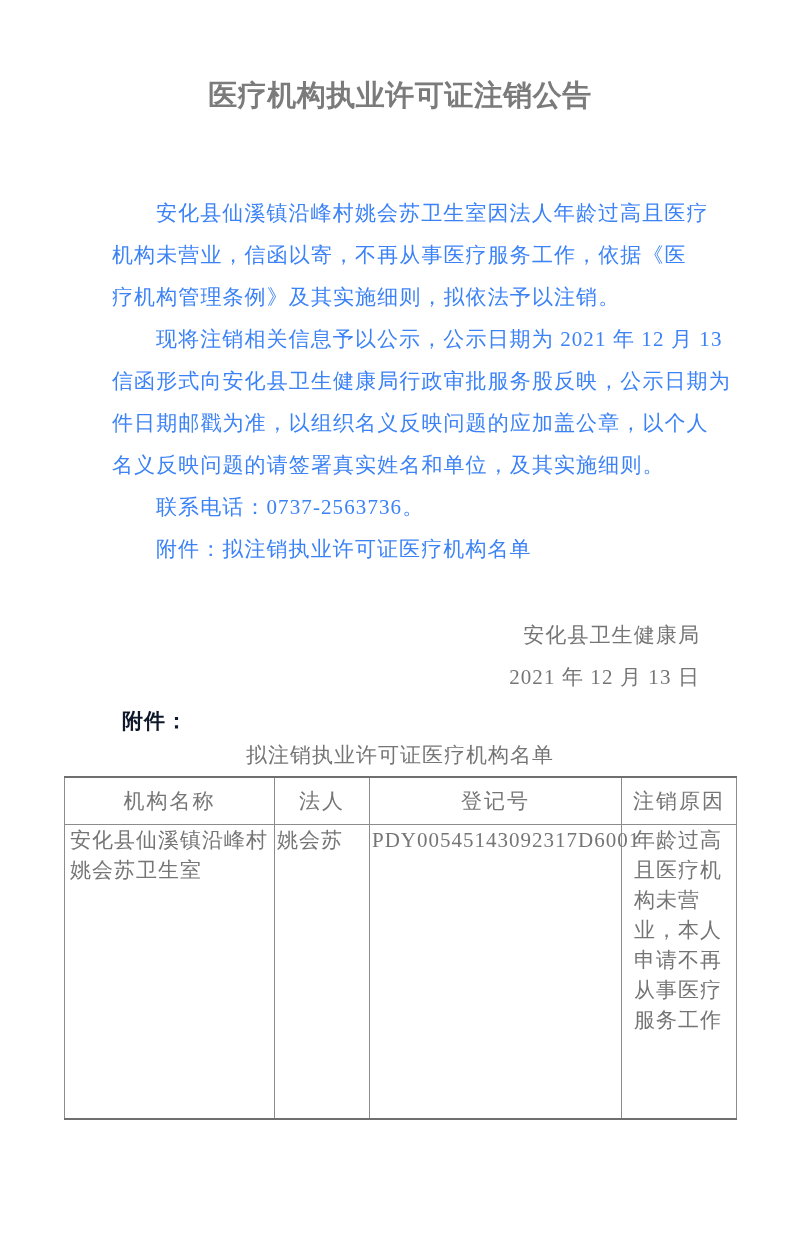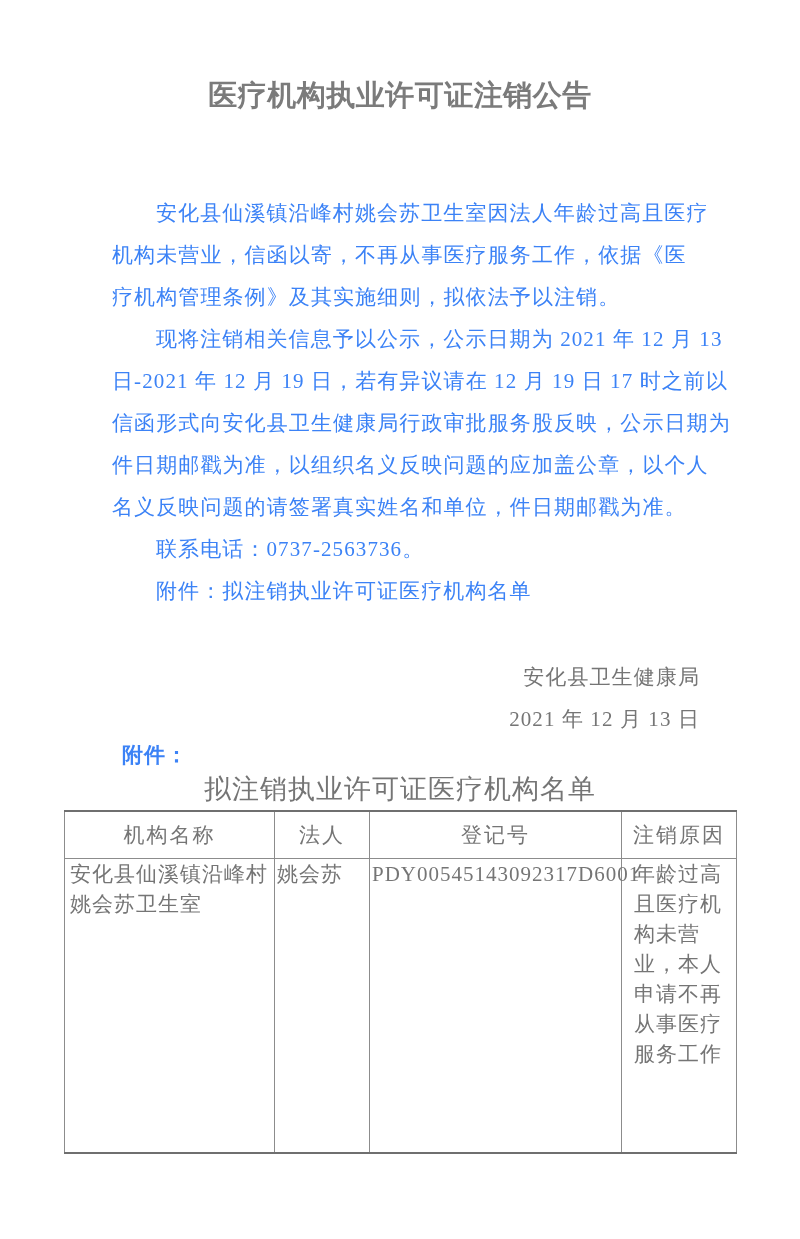--- a/index.html
+++ b/index.html
@@ -37,32 +37,32 @@
     margin-top:44px;
     padding-right:100px;
     text-align:right;
     font-size:21px;
     line-height:42px;
     letter-spacing:1.1px;
     color:#757575;
     margin-left:12px;
   }
   .attach-label {
-    margin:0 0 0 122px;
+    margin:8px 0 0 122px;
     font-family:"Liberation Sans","DejaVu Sans",sans-serif;
     font-size:21px;
     line-height:30px;
     font-weight:bold;
-    color:#3b82f6;
+    color:#0f172a;
     letter-spacing:1px;
   }
   .table-title {
     margin-top:4px;
     text-align:center;
-    font-size:27px;
+    font-size:21px;
     line-height:30px;
     letter-spacing:1px;
     color:#757575;
   }
   table.roster {
     margin:6px 0 0 64px;
     width:672px;
     border-collapse:collapse;
     table-layout:fixed;
     font-size:21px;
@@ -102,24 +102,23 @@
   <div class="doc-title">医疗机构执业许可证注销公告</div>
 
   <div class="body-block">
     <div>
       <div class="line indent">安化县仙溪镇沿峰村姚会苏卫生室因法人年龄过高且医疗</div>
       <div class="line">机构未营业，信函以寄，不再从事医疗服务工作，依据《医</div>
       <div class="line">疗机构管理条例》及其实施细则，拟依法予以注销。</div>
     </div>
     <div>
       <div class="line indent">现将注销相关信息予以公示，公示日期为 2021 年 12 月 13</div>
-      <div class="line">日-2021 年 12 月 19 日，若有异议请在 12 月 19 日 17 时之前以</div>
       <div class="line">信函形式向安化县卫生健康局行政审批服务股反映，公示日期为</div>
       <div class="line">件日期邮戳为准，以组织名义反映问题的应加盖公章，以个人</div>
-      <div class="line">名义反映问题的请签署真实姓名和单位，件日期邮戳为准。</div>
+      <div class="line">名义反映问题的请签署真实姓名和单位，及其实施细则。</div>
     </div>
     <div class="line indent">联系电话：0737-2563736。</div>
     <div class="line indent">附件：拟注销执业许可证医疗机构名单</div>
   </div>
 
   <div class="sig-block">
     <div class="line">安化县卫生健康局</div>
     <div class="line">2021 年 12 月 13 日</div>
   </div>
 

